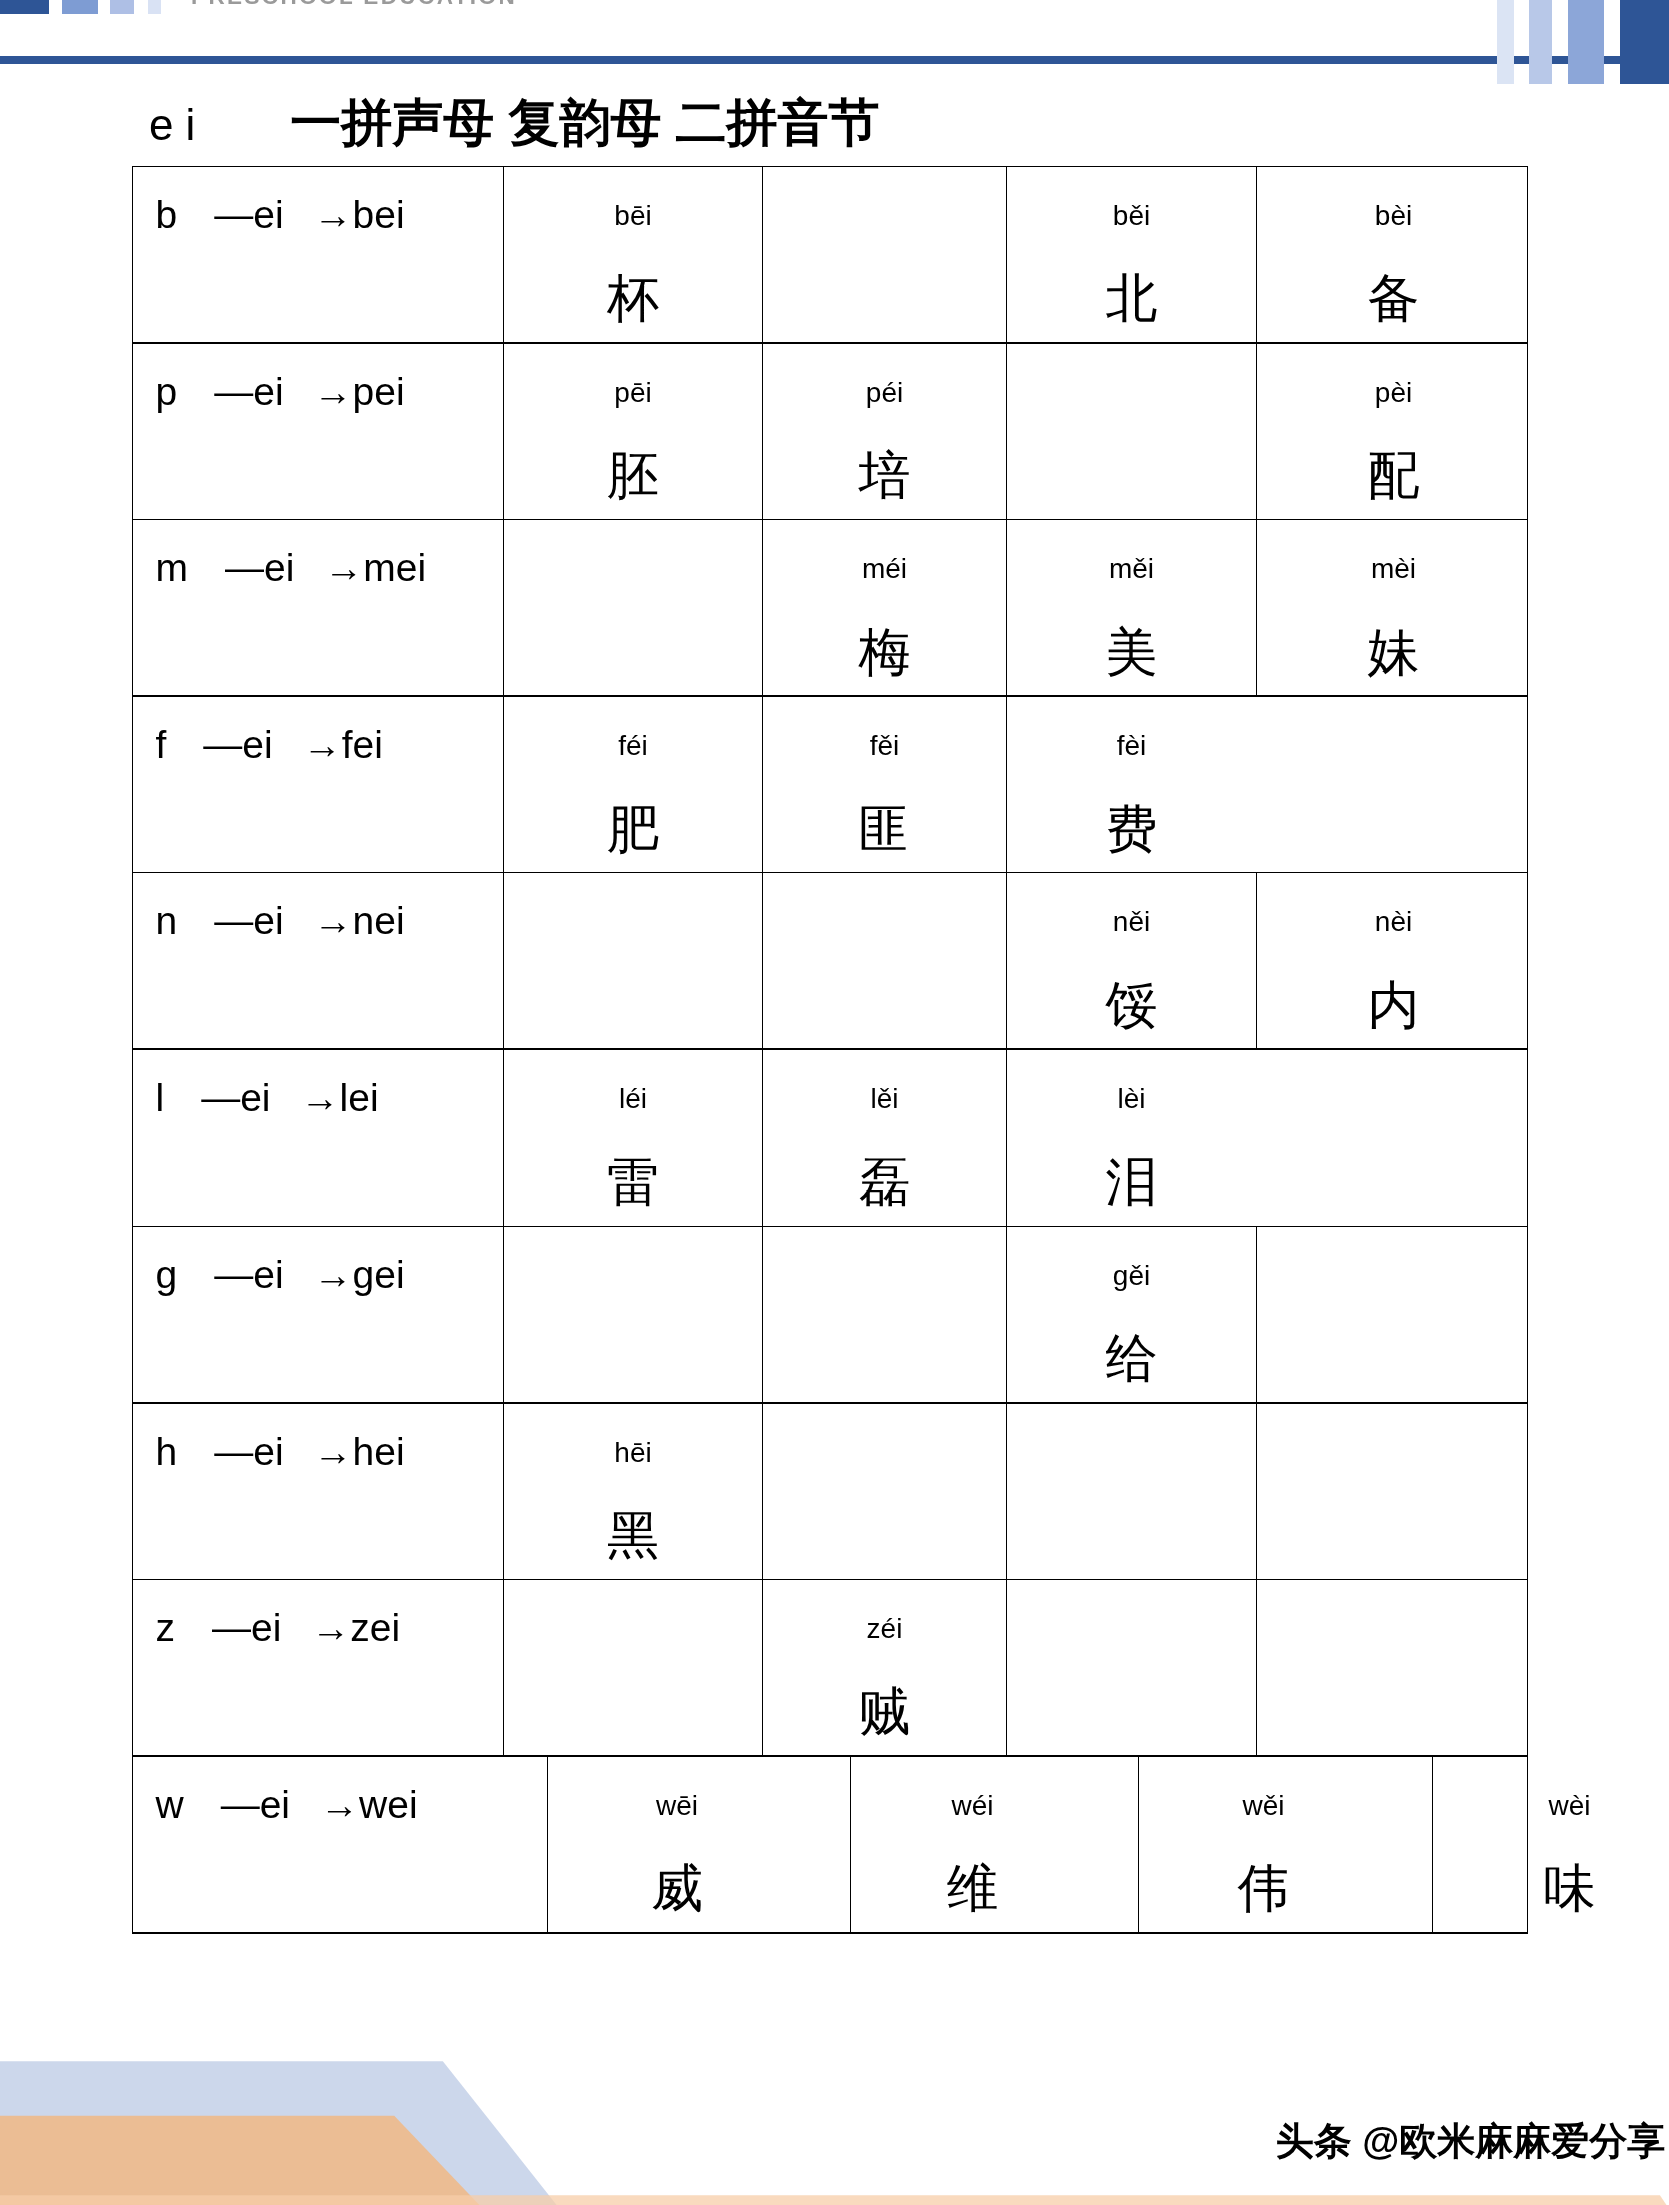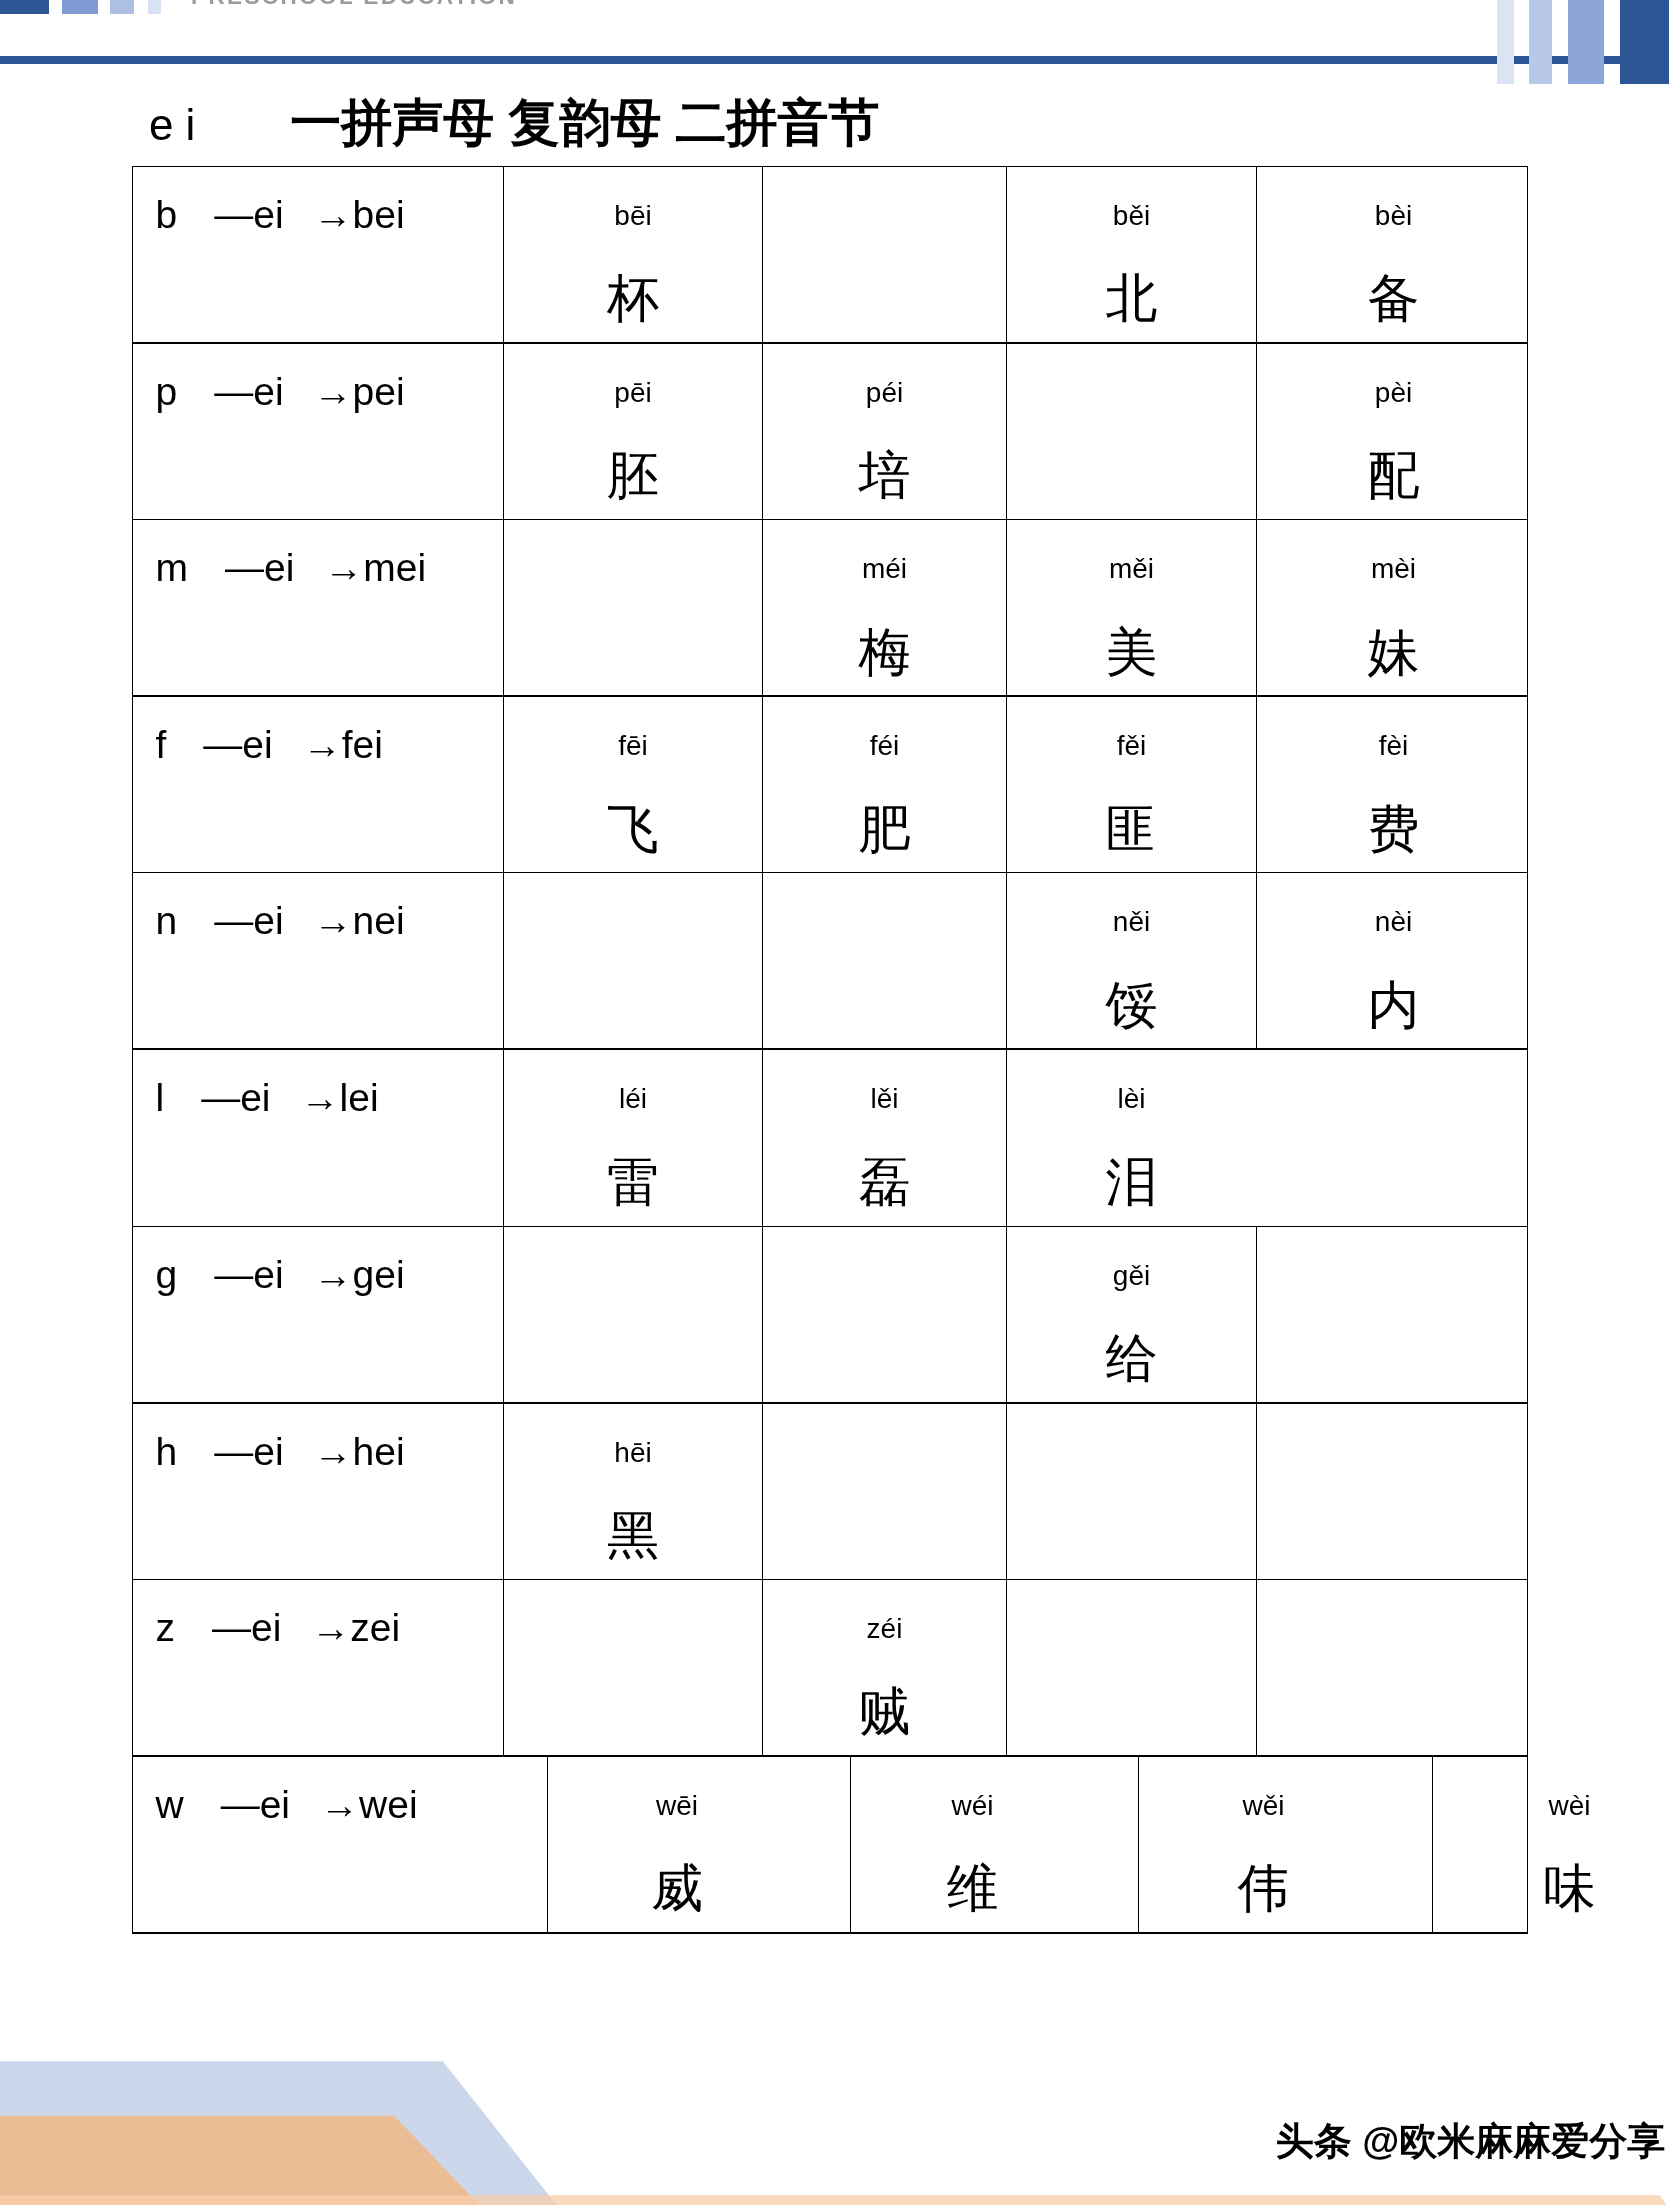--- a/index.html
+++ b/index.html
@@ -192,24 +192,20 @@
     </div>
   </div>
 
   <div class="t-row">
     <div class="cell">
       <div class="formula">
         <span class="f-init">f</span><span class="f-dash">—</span><span class="f-final">ei</span><span class="f-arrow">→</span><span class="f-syl">fei</span>
       </div>
     </div>
     <div class="cell tone-cell">
-      <div class="py">fēi</div>
-      <div class="hz">飞</div>
-    </div>
-    <div class="cell tone-cell">
       <div class="py">féi</div>
       <div class="hz">肥</div>
     </div>
     <div class="cell tone-cell">
       <div class="py">fěi</div>
       <div class="hz">匪</div>
     </div>
     <div class="cell tone-cell">
       <div class="py">fèi</div>
       <div class="hz">费</div>

